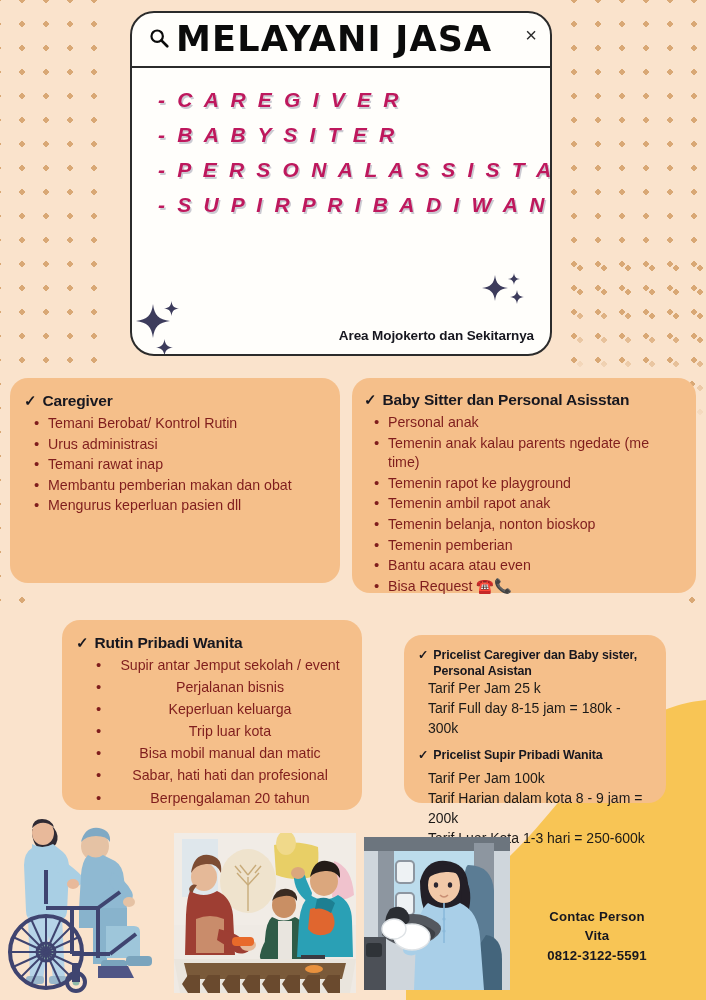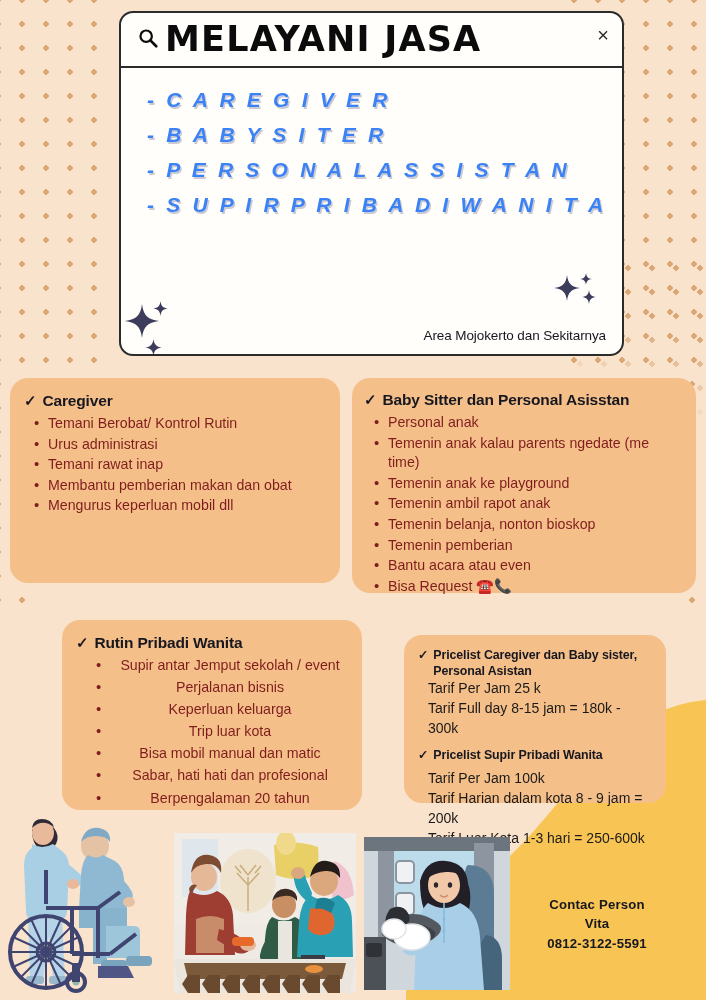--- a/index.html
+++ b/index.html
@@ -67,24 +67,24 @@
     position: absolute;
     right: 0; bottom: 0; width: 300px; height: 300px;
     z-index: 1;
   }
 
   .stage { position: absolute; inset: 0; z-index: 3; }
 
   
   .hero {
     position: absolute;
-    left: 119px; top: 11px; width: 505px; height: 345px;
+    left: 130px; top: 11px; width: 422px; height: 345px;
     background: #fffefb;
     border: 2px solid #2b2b2b;
-    border-radius: 14px;
+    border-radius: 24px;
     overflow: hidden;
   }
   .hero-bar {
     height: 55px;
     border-bottom: 2px solid #2b2b2b;
     display: flex;
     align-items: center;
     padding: 0 14px 0 16px;
     position: relative;
   }
@@ -106,30 +106,30 @@
     line-height: 1;
     cursor: pointer;
     font-family: "Liberation Sans", sans-serif;
   }
   .hero-body { padding: 20px 0 0 26px; position: relative; height: 288px; }
   .svc-item {
     font-size: 21px;
     font-weight: 700;
     font-style: italic;
     letter-spacing: 3.2px;
-    color: #3b82f6;
+    color: #be185d;
     margin-bottom: 11px;
     text-shadow: 1.5px 1.5px 0 rgba(140,140,160,.45);
     white-space: nowrap;
   }
   .hero-area {
     position: absolute;
     right: 16px; bottom: 13px;
     font-size: 13.5px;
-    font-weight: 400;
+    font-weight: 700;
     color: #17171f;
     letter-spacing: -0.1px;
   }
   .spark { position: absolute; fill: #3d3c5c; }
 
   
   .card {
     position: absolute;
     background: #f5bf8a;
     border-radius: 18px;
@@ -186,21 +186,21 @@
   .price-gap { height: 9px; }
 
   
   .photo { position: absolute; z-index: 4; overflow: hidden; }
   #photo-caregiver { left: 2px; top: 800px; width: 168px; height: 198px; }
   #photo-children  { left: 174px; top: 833px; width: 182px; height: 160px; border: 0; }
   #photo-driver    { left: 364px; top: 837px; width: 146px; height: 153px; }
 
   .contact {
     position: absolute;
-    right: 16px; bottom: 46px;
+    right: 16px; bottom: 34px;
     width: 186px;
     text-align: center;
     z-index: 6;
     color: #17171f;
   }
   .contact div { font-size: 13.2px; font-weight: 700; line-height: 1.5; letter-spacing: .2px; }
 </style>
 </head>
 <body>
 
@@ -261,33 +261,33 @@
   <div class="card" id="card-caregiver">
     <div class="card-title">
       <span class="tick">✓</span>
       <span>Caregiver</span>
     </div>
     <ul class="blist">
       <li>Temani Berobat/ Kontrol Rutin</li>
       <li>Urus administrasi</li>
       <li>Temani rawat inap</li>
       <li>Membantu pemberian makan dan obat</li>
-      <li>Mengurus keperluan mobil dll</li>
+      <li>Mengurus keperluan pasien dll</li>
     </ul>
   </div>
 
   <div class="card" id="card-babysitter">
     <div class="card-title">
       <span class="tick">✓</span>
       <span>Baby Sitter dan Personal Asisstan</span>
     </div>
     <ul class="blist">
       <li>Personal anak</li>
       <li>Temenin anak kalau parents ngedate (me time)</li>
-      <li>Temenin anak ke playground</li>
+      <li>Temenin rapot ke playground</li>
       <li>Temenin ambil rapot anak</li>
       <li>Temenin belanja, nonton bioskop</li>
       <li>Temenin pemberian</li>
       <li>Bantu acara atau even</li>
       <li>Bisa Request ☎️📞</li>
     </ul>
   </div>
 
   <div class="card" id="card-supir">
     <div class="card-title">

